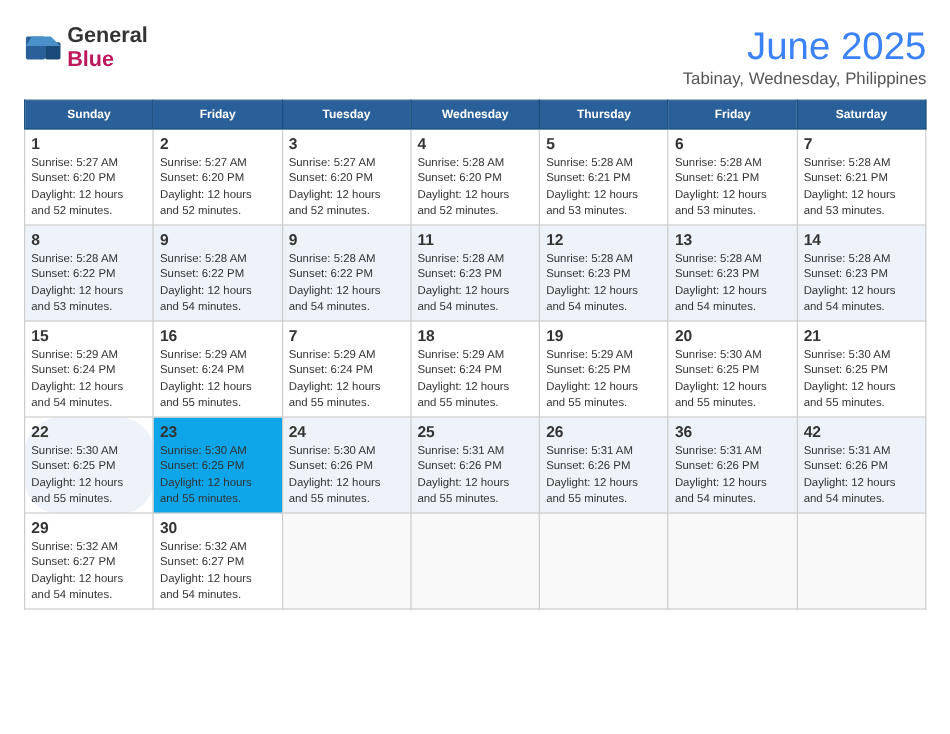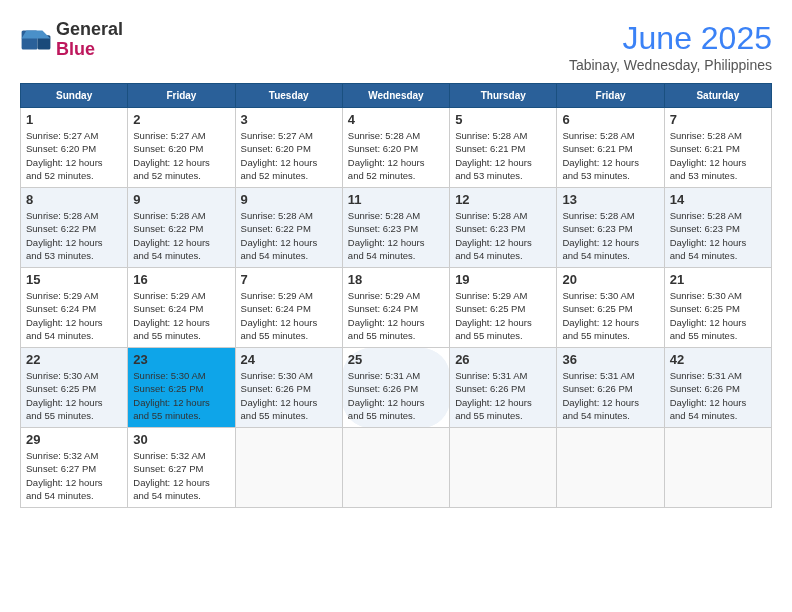--- a/index.html
+++ b/index.html
@@ -140,24 +140,24 @@
       <tr style="background: rgb(255, 255, 255); margin-top: 16px;">
         <td><span class="day-number">15</span><span class="cell-info">Sunrise: 5:29 AM<br>Sunset: 6:24 PM<br>Daylight: 12 hours<br>and 54 minutes.</span></td>
         <td><span class="day-number">16</span><span class="cell-info">Sunrise: 5:29 AM<br>Sunset: 6:24 PM<br>Daylight: 12 hours<br>and 55 minutes.</span></td>
         <td><span class="day-number">7</span><span class="cell-info">Sunrise: 5:29 AM<br>Sunset: 6:24 PM<br>Daylight: 12 hours<br>and 55 minutes.</span></td>
         <td><span class="day-number">18</span><span class="cell-info">Sunrise: 5:29 AM<br>Sunset: 6:24 PM<br>Daylight: 12 hours<br>and 55 minutes.</span></td>
         <td><span class="day-number">19</span><span class="cell-info">Sunrise: 5:29 AM<br>Sunset: 6:25 PM<br>Daylight: 12 hours<br>and 55 minutes.</span></td>
         <td><span class="day-number">20</span><span class="cell-info">Sunrise: 5:30 AM<br>Sunset: 6:25 PM<br>Daylight: 12 hours<br>and 55 minutes.</span></td>
         <td><span class="day-number">21</span><span class="cell-info">Sunrise: 5:30 AM<br>Sunset: 6:25 PM<br>Daylight: 12 hours<br>and 55 minutes.</span></td>
       </tr>
       <tr style="background: rgb(238, 243, 249);">
-        <td style="background: rgb(238, 243, 249);"><span class="day-number">22</span><span class="cell-info">Sunrise: 5:30 AM<br>Sunset: 6:25 PM<br>Daylight: 12 hours<br>and 55 minutes.</span></td>
+        <td style="background: rgb(238, 243, 249); border-radius: 28px;"><span class="day-number">22</span><span class="cell-info">Sunrise: 5:30 AM<br>Sunset: 6:25 PM<br>Daylight: 12 hours<br>and 55 minutes.</span></td>
         <td style="background: #0ea5e9;"><span class="day-number">23</span><span class="cell-info">Sunrise: 5:30 AM<br>Sunset: 6:25 PM<br>Daylight: 12 hours<br>and 55 minutes.</span></td>
         <td style="background: rgb(238, 243, 249);"><span class="day-number">24</span><span class="cell-info">Sunrise: 5:30 AM<br>Sunset: 6:26 PM<br>Daylight: 12 hours<br>and 55 minutes.</span></td>
-        <td style="background: rgb(238, 243, 249); border-radius: 29px;"><span class="day-number">25</span><span class="cell-info">Sunrise: 5:31 AM<br>Sunset: 6:26 PM<br>Daylight: 12 hours<br>and 55 minutes.</span></td>
+        <td style="background: rgb(238, 243, 249);"><span class="day-number">25</span><span class="cell-info">Sunrise: 5:31 AM<br>Sunset: 6:26 PM<br>Daylight: 12 hours<br>and 55 minutes.</span></td>
         <td style="background: rgb(238, 243, 249);"><span class="day-number">26</span><span class="cell-info">Sunrise: 5:31 AM<br>Sunset: 6:26 PM<br>Daylight: 12 hours<br>and 55 minutes.</span></td>
         <td style="background: rgb(238, 243, 249);"><span class="day-number">36</span><span class="cell-info">Sunrise: 5:31 AM<br>Sunset: 6:26 PM<br>Daylight: 12 hours<br>and 54 minutes.</span></td>
         <td style="background: rgb(238, 243, 249);"><span class="day-number">42</span><span class="cell-info">Sunrise: 5:31 AM<br>Sunset: 6:26 PM<br>Daylight: 12 hours<br>and 54 minutes.</span></td>
       </tr>
       <tr style="background: rgb(255, 255, 255);">
         <td><span class="day-number">29</span><span class="cell-info">Sunrise: 5:32 AM<br>Sunset: 6:27 PM<br>Daylight: 12 hours<br>and 54 minutes.</span></td>
         <td><span class="day-number">30</span><span class="cell-info">Sunrise: 5:32 AM<br>Sunset: 6:27 PM<br>Daylight: 12 hours<br>and 54 minutes.</span></td>
         <td class="empty-cell" style="background: rgb(249, 249, 249);"></td>
         <td class="empty-cell" style="background: rgb(249, 249, 249);"></td>
         <td class="empty-cell" style="background: rgb(249, 249, 249);"></td>

